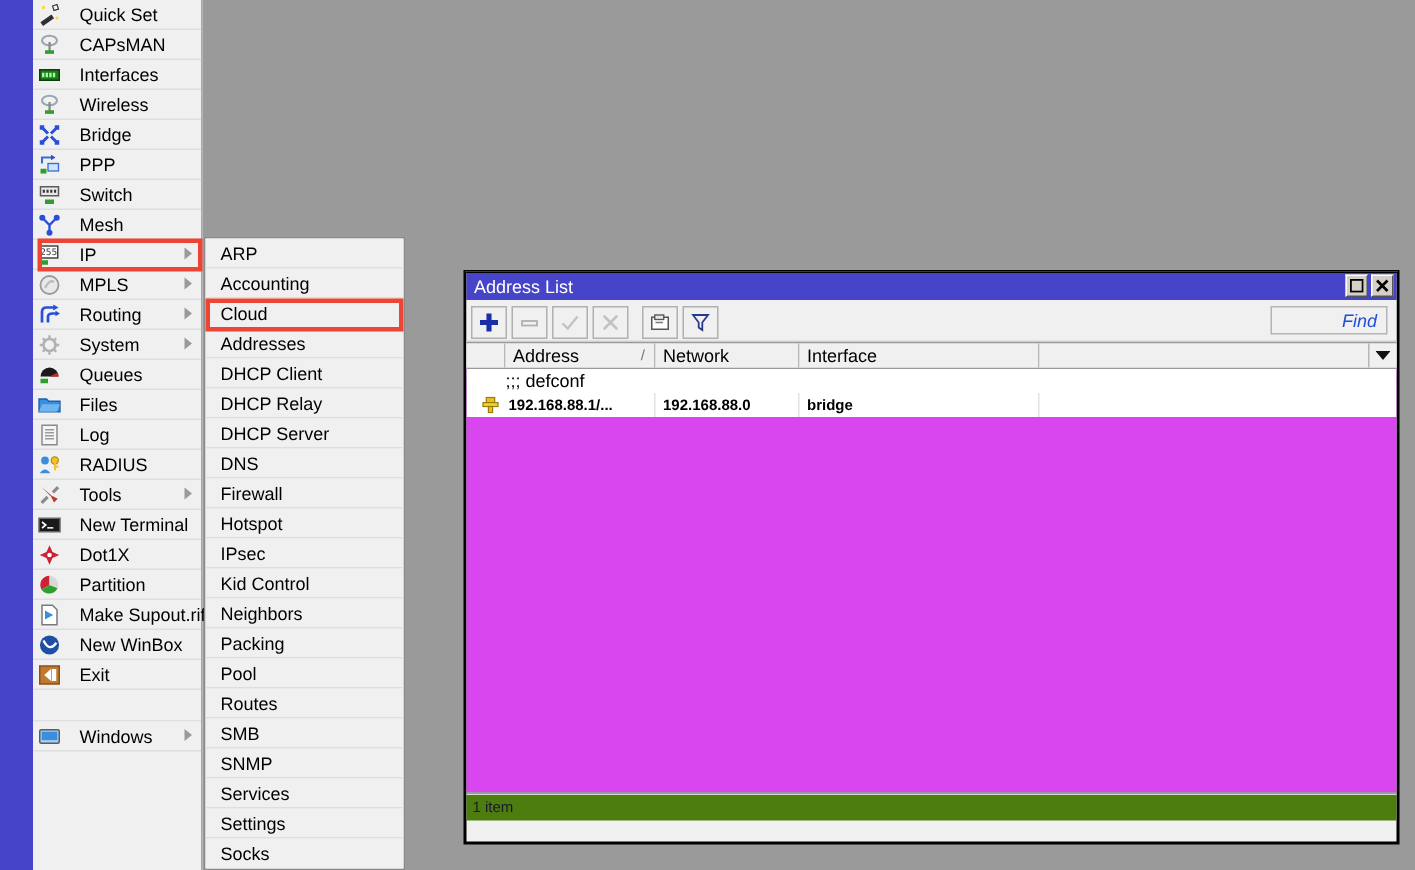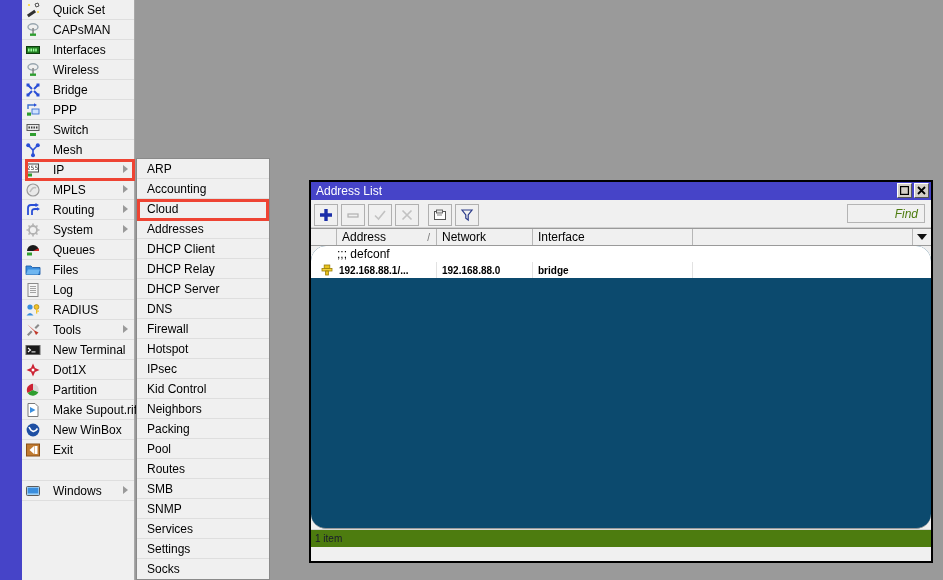--- a/index.html
+++ b/index.html
@@ -200,21 +200,21 @@
     width: 78px; height: 19px;
     background: #f0f0f0;
     border: 1px solid #b4b4b4;
     box-sizing: border-box;
     display: flex;
     align-items: center;
     justify-content: flex-end;
     padding-right: 6px;
     font-size: 12px;
     font-style: italic;
-    color: #4d7c0f;
+    color: #1d4ed8;
     cursor: text;
   }
 
   
   #addr-colhdr {
     height: 18px;
     background: #f0f0f0;
     display: flex;
     align-items: stretch;
     border-bottom: 1px solid #9a9a9a;
@@ -250,27 +250,26 @@
     border-left: 1px solid #b6b6b6;
     display: flex;
     align-items: center;
     justify-content: center;
     background: #f0f0f0;
     cursor: default;
   }
 
   
   #addr-rows {
-    background: #0c4a6e;
+    background: #d946ef;
     height: 283px;
     border-bottom: 1px solid #9a9a9a;
     box-sizing: border-box;
     overflow: hidden;
     position: relative;
-    border-radius: 15px;
   }
   .grp-row {
     height: 16px;
     line-height: 16px;
     font-size: 12px;
     padding-left: 26px;
     background: #ffffff;
     white-space: nowrap;
     cursor: default;
   }

